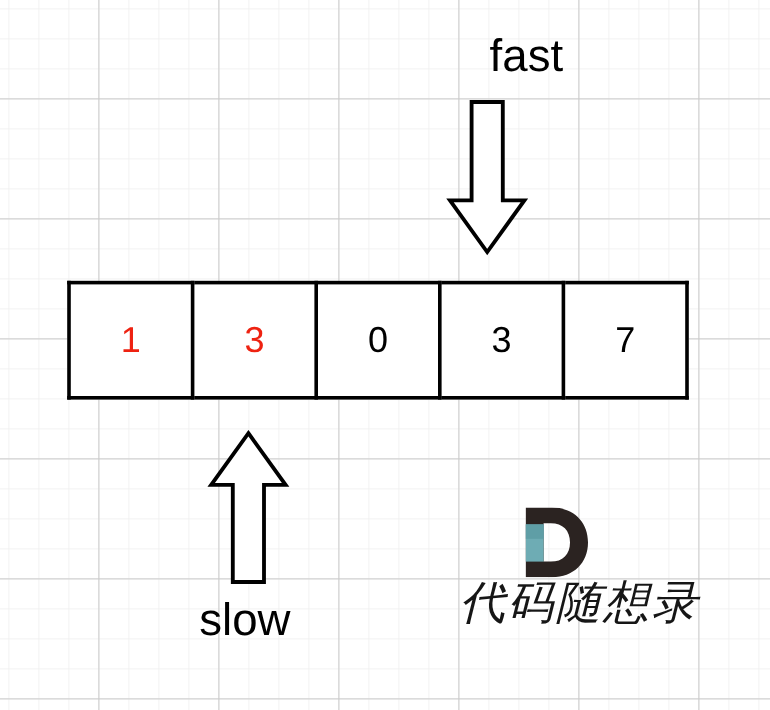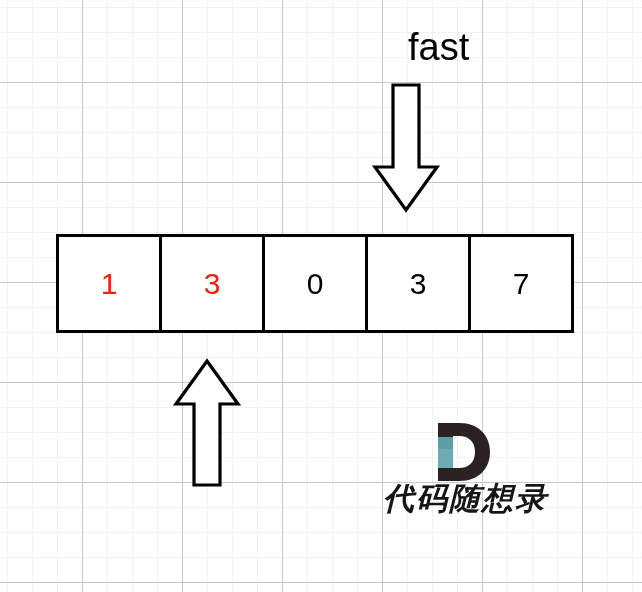--- a/index.html
+++ b/index.html
@@ -97,22 +97,22 @@
     top: 0px;
     width: 52px;
     height: 58px;
   }
   #wm-text {
     position: absolute;
     left: 0px;
     top: 58px;
     width: 195px;
     font-family: "DejaVu Sans", sans-serif;
-    font-size: 31px;
-    font-weight: bold;
+    font-size: 38px;
+    font-weight: normal;
     font-style: italic;
     color: #161616;
     letter-spacing: 2px;
     white-space: nowrap;
     line-height: 1.15;
   }
 </style>
 </head>
 <body>
 
@@ -133,20 +133,21 @@
         <td>3</td>
         <td>7</td>
       </tr>
     </tbody>
   </table>
 
   <svg class="arrow-svg" id="slow-arrow" width="66" height="130" viewBox="0 0 66 130">
     <polygon class="arrow-shape" points="33,3 64,46 46,46 46,127 20,127 20,46 2,46"></polygon>
   </svg>
 
+  <div class="ptr-label" id="slow-label">slow</div>
 
   <div id="watermark">
     <svg id="wm-logo" viewBox="0 0 52 58">
       <path d="M0,0 L22,0 C40,0 52,12 52,29 C52,46 40,58 22,58 L0,58 Z
                M15,13 L15,45 L21,45 C31,45 37,39 37,29 C37,19 31,13 21,13 Z" fill="#2b2321" fill-rule="evenodd"></path>
       <rect x="0" y="14" width="15" height="31" fill="#6eacb4"></rect>
       <rect x="0" y="14" width="15" height="12" fill="#5f9ea6"></rect>
     </svg>
     <div id="wm-text">代码随想录</div>
   </div>

